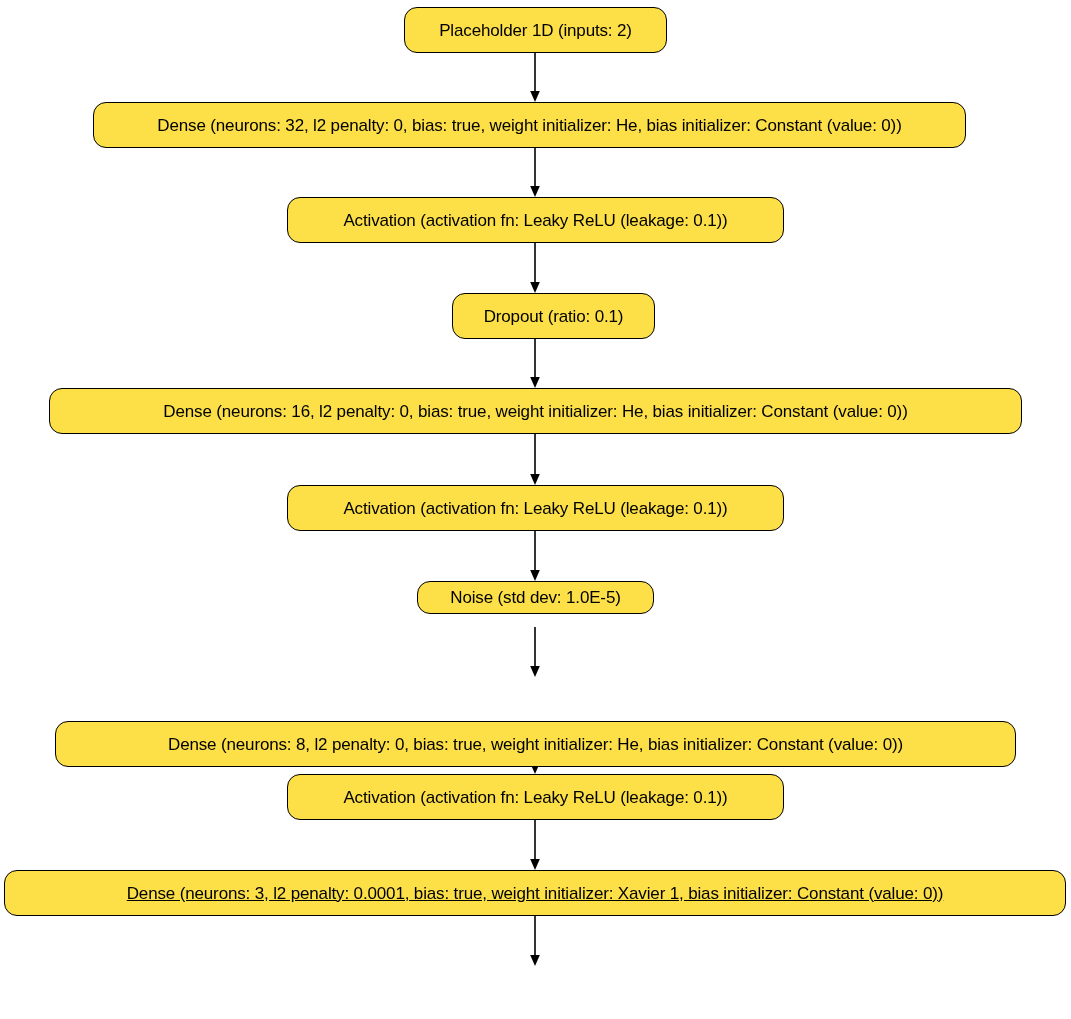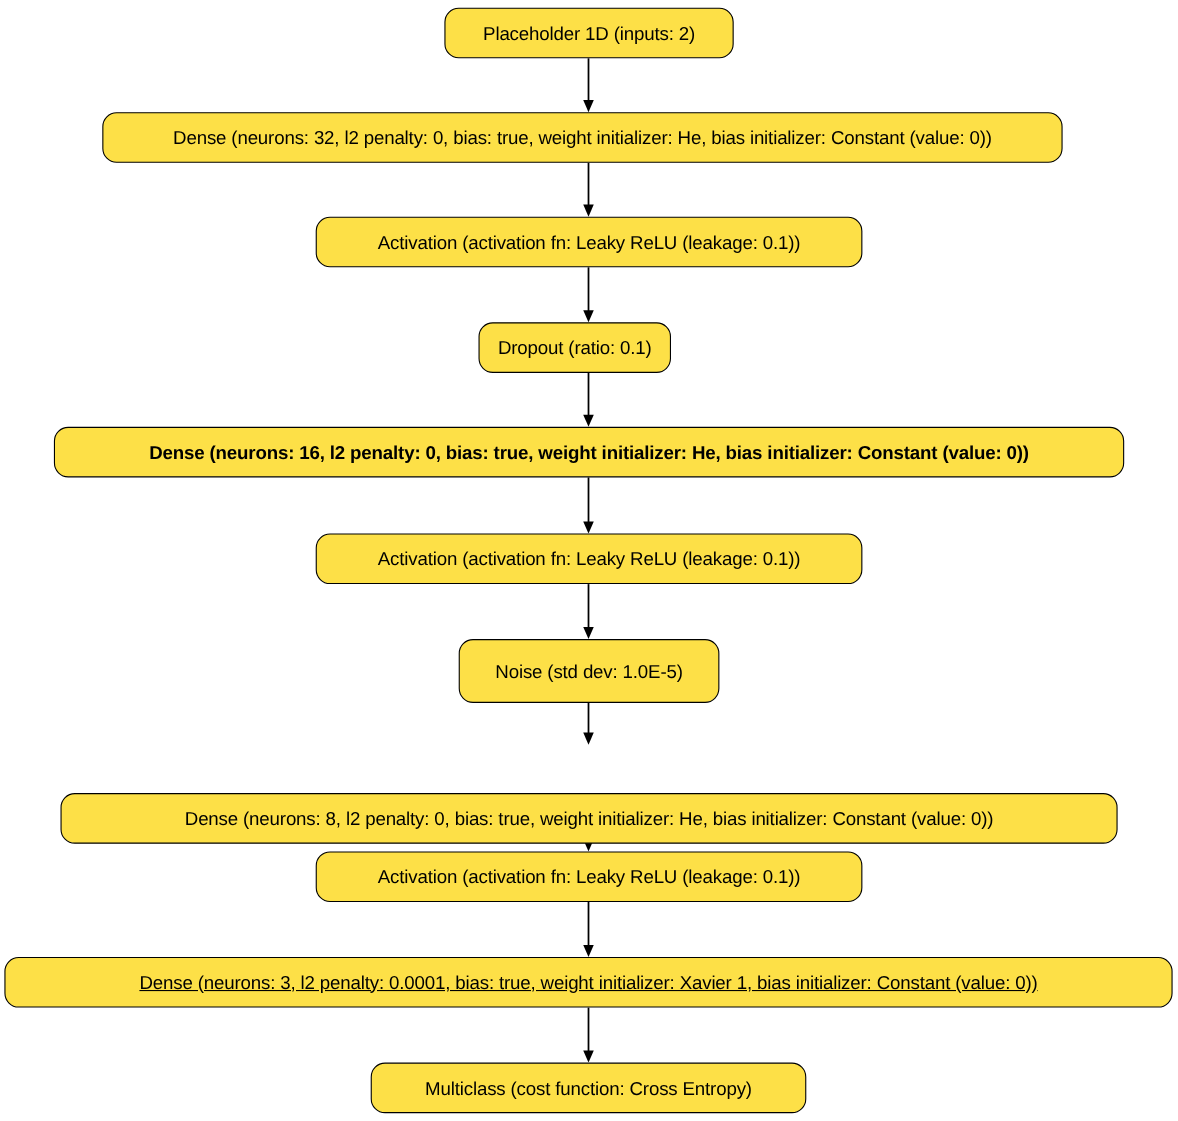--- a/index.html
+++ b/index.html
@@ -112,37 +112,34 @@
     </div>
     <div class="node" style="left: 404px; top: 7px; width: 263px; height: 46px;">
       <span class="node-label">Placeholder 1D (inputs: 2)</span>
     </div>
     <div class="node" style="left: 49px; top: 102px; width: 873px; height: 46px; margin-left: 44px;">
       <span class="node-label">Dense (neurons: 32, l2 penalty: 0, bias: true, weight initializer: He, bias initializer: Constant (value: 0))</span>
     </div>
     <div class="node" style="left: 287px; top: 197px; width: 497px; height: 46px;">
       <span class="node-label">Activation (activation fn: Leaky ReLU (leakage: 0.1))</span>
     </div>
-    <div class="node" style="left: 435px; top: 293px; width: 175px; height: 46px;">
+    <div class="node" style="left: 452px; top: 293px; width: 203px; height: 46px;">
       <span class="node-label">Dropout (ratio: 0.1)</span>
     </div>
-    <div class="node" style="left: 49px; top: 388px; width: 973px; height: 46px; font-weight: bold;">
+    <div class="node" style="left: 49px; top: 388px; width: 973px; height: 46px;">
       <span class="node-label">Dense (neurons: 16, l2 penalty: 0, bias: true, weight initializer: He, bias initializer: Constant (value: 0))</span>
     </div>
     <div class="node" style="left: 287px; top: 485px; width: 497px; height: 46px;">
       <span class="node-label">Activation (activation fn: Leaky ReLU (leakage: 0.1))</span>
     </div>
-    <div class="node" style="left: 417px; top: 581px; width: 237px; height: 58px;">
+    <div class="node" style="left: 417px; top: 581px; width: 237px; height: 33px;">
       <span class="node-label">Noise (std dev: 1.0E-5)</span>
     </div>
     <div class="node" style="left: 55px; top: 677px; width: 961px; height: 46px; margin-top: 44px;">
       <span class="node-label">Dense (neurons: 8, l2 penalty: 0, bias: true, weight initializer: He, bias initializer: Constant (value: 0))</span>
     </div>
     <div class="node" style="left: 287px; top: 774px; width: 497px; height: 46px;">
       <span class="node-label">Activation (activation fn: Leaky ReLU (leakage: 0.1))</span>
     </div>
     <div class="node" style="left: 4px; top: 870px; width: 1062px; height: 46px; text-decoration: underline;">
       <span class="node-label">Dense (neurons: 3, l2 penalty: 0.0001, bias: true, weight initializer: Xavier 1, bias initializer: Constant (value: 0))</span>
     </div>
-    <div class="node" style="left: 337px; top: 966px; width: 396px; height: 46px;">
-      <span class="node-label">Multiclass (cost function: Cross Entropy)</span>
-    </div>
   </div>
 
 </body></html>

